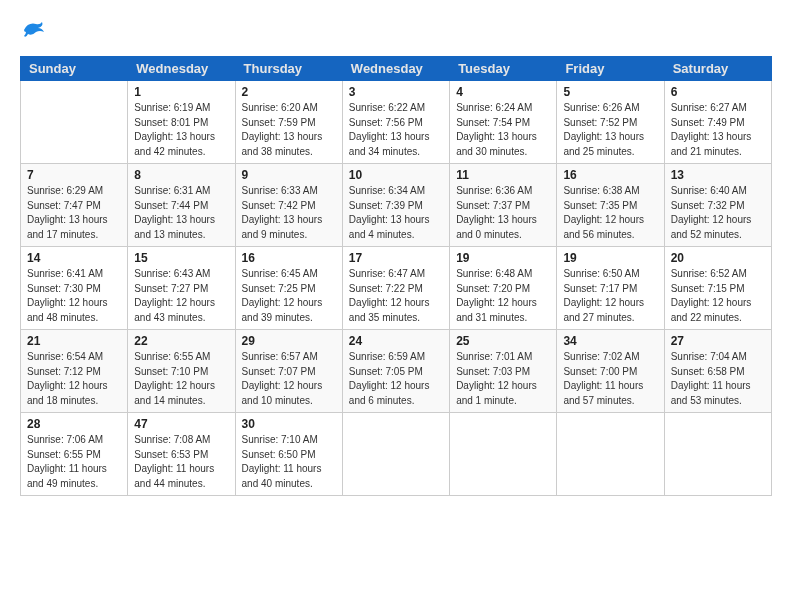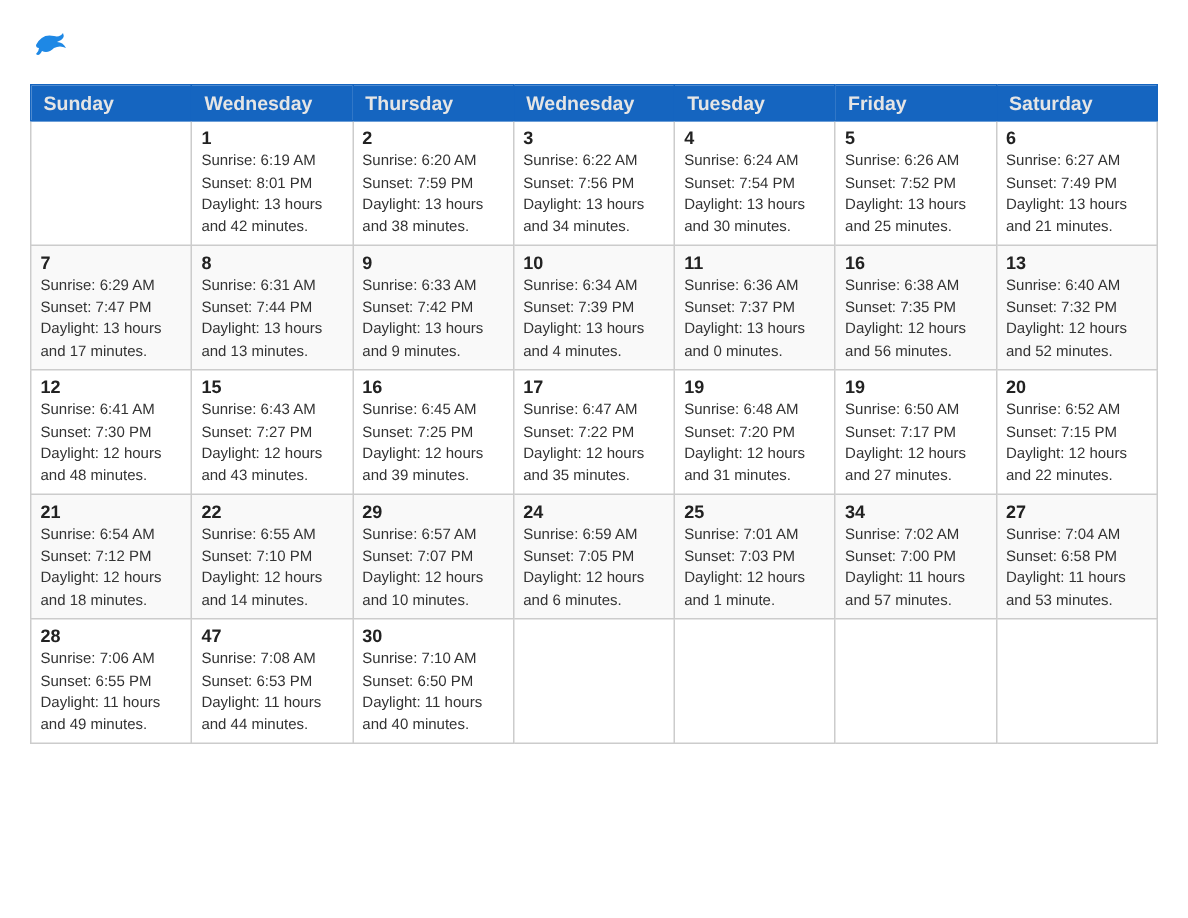--- a/index.html
+++ b/index.html
@@ -174,21 +174,21 @@
         <span class="day-number">16</span>
         <span class="day-info">Sunrise: 6:38 AM<br>Sunset: 7:35 PM<br>Daylight: 12 hours and 56 minutes.</span>
       </td>
         <td>
         <span class="day-number">13</span>
         <span class="day-info">Sunrise: 6:40 AM<br>Sunset: 7:32 PM<br>Daylight: 12 hours and 52 minutes.</span>
       </td>
       </tr>
       <tr>
         <td>
-        <span class="day-number">12</span>
+        <span class="day-number">14</span>
         <span class="day-info">Sunrise: 6:41 AM<br>Sunset: 7:30 PM<br>Daylight: 12 hours and 48 minutes.</span>
       </td>
         <td>
         <span class="day-number">15</span>
         <span class="day-info">Sunrise: 6:43 AM<br>Sunset: 7:27 PM<br>Daylight: 12 hours and 43 minutes.</span>
       </td>
         <td>
         <span class="day-number">16</span>
         <span class="day-info">Sunrise: 6:45 AM<br>Sunset: 7:25 PM<br>Daylight: 12 hours and 39 minutes.</span>
       </td>

